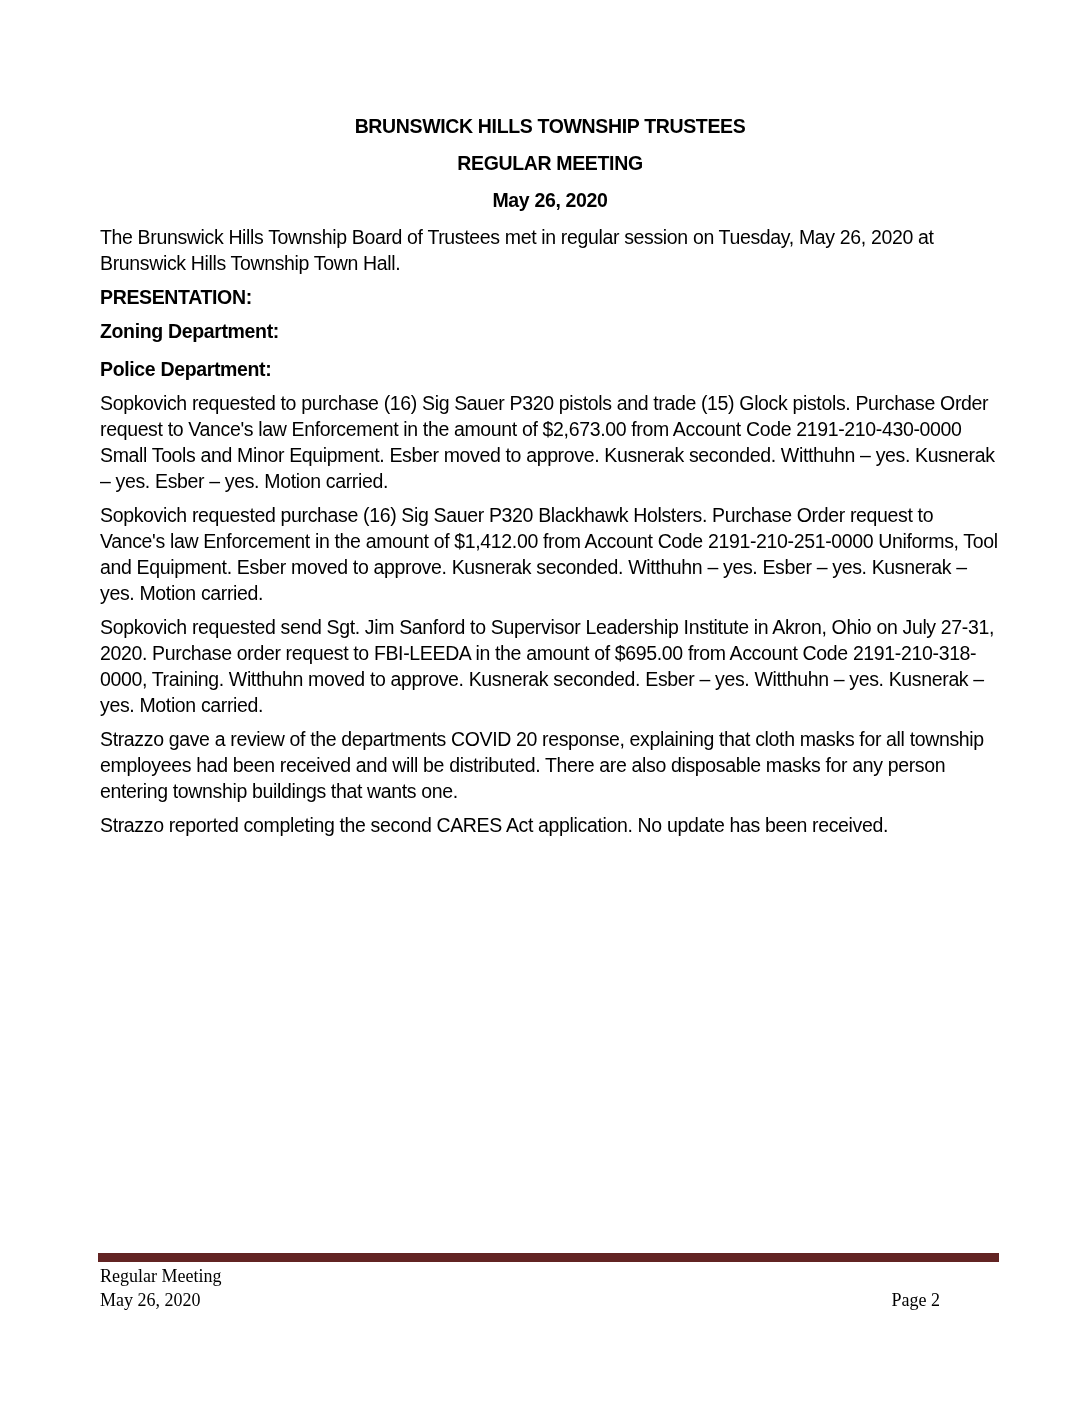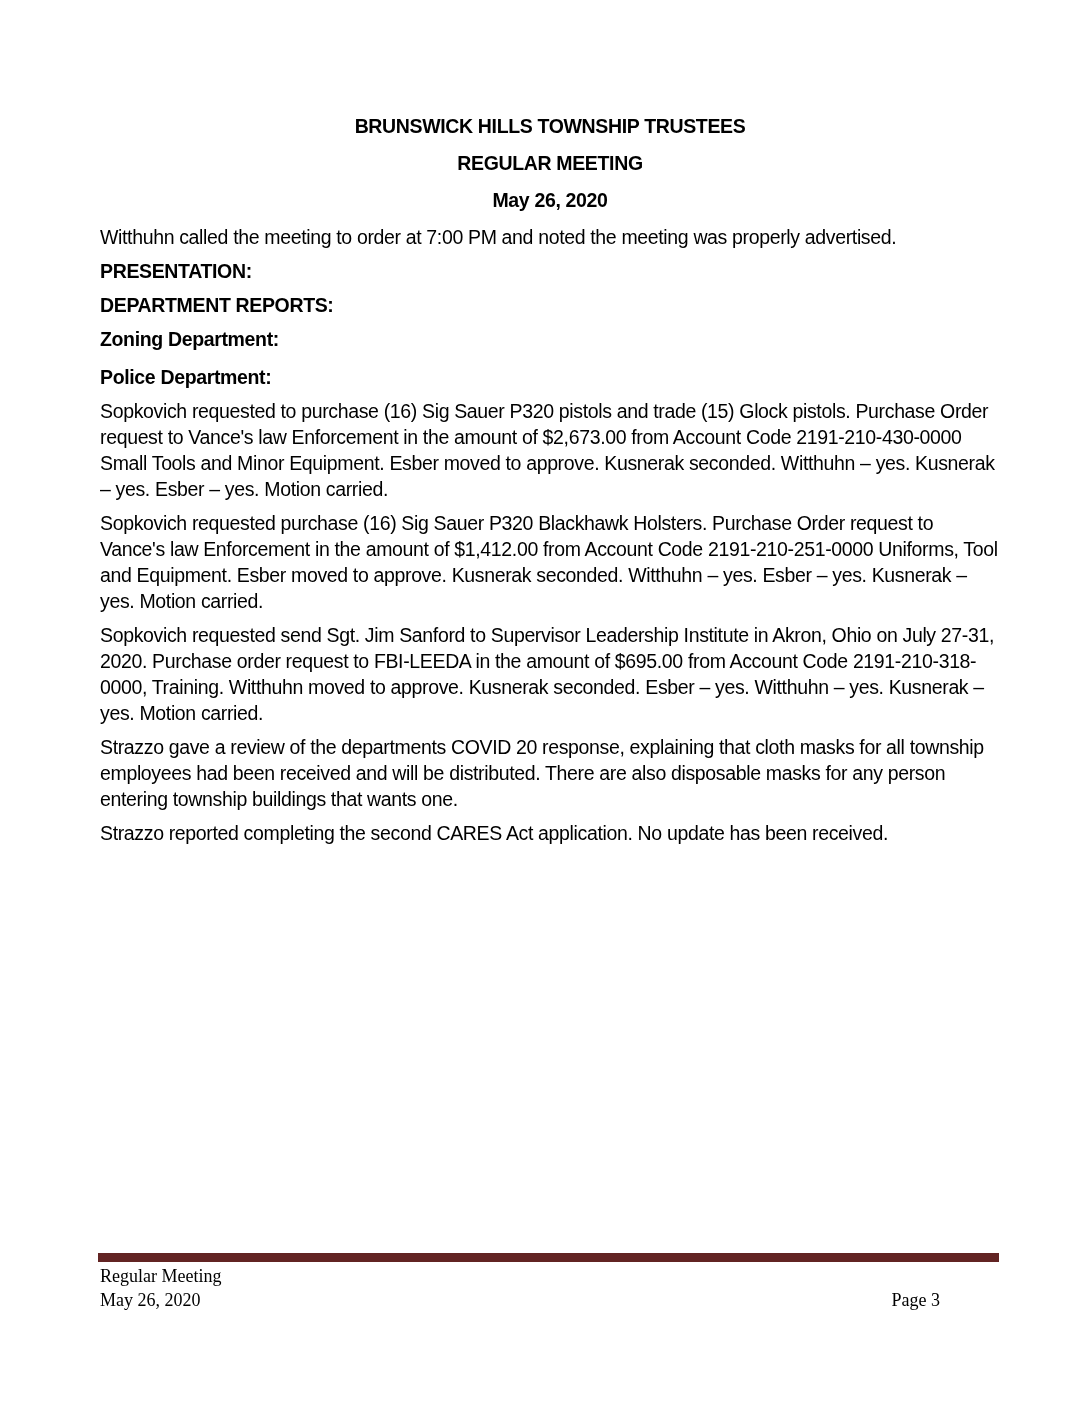--- a/index.html
+++ b/index.html
@@ -24,36 +24,35 @@
 </style>
 </head>
 <body>
 
 <div class="page">
   <div class="content">
     <div class="title first">BRUNSWICK HILLS TOWNSHIP TRUSTEES</div>
     <div class="title">REGULAR MEETING</div>
     <div class="title">May 26, 2020</div>
 
-    <p>Witthuhn called the meeting to order at 7:00 PM and noted the meeting was properly advertised.</p>
+    <p>The Brunswick Hills Township Board of Trustees met in regular session on Tuesday, May 26, 2020 at Brunswick Hills Township Town Hall.</p>
 
     <div class="heading">PRESENTATION:</div>
 
-    <div class="heading">DEPARTMENT REPORTS:</div>
     <div class="heading tight">Zoning Department:</div>
     <div class="heading">Police Department:</div>
     <p>Sopkovich requested to purchase (16) Sig Sauer P320 pistols and trade (15) Glock pistols. Purchase Order request to Vance's law Enforcement in the amount of $2,673.00 from Account Code 2191-210-430-0000 Small Tools and Minor Equipment. Esber moved to approve. Kusnerak seconded. Witthuhn – yes. Kusnerak – yes. Esber – yes. Motion carried.</p>
     <p>Sopkovich requested purchase (16) Sig Sauer P320 Blackhawk Holsters. Purchase Order request to Vance's law Enforcement in the amount of $1,412.00 from Account Code 2191-210-251-0000 Uniforms, Tool and Equipment. Esber moved to approve. Kusnerak seconded. Witthuhn – yes. Esber – yes. Kusnerak – yes. Motion carried.</p>
     <p>Sopkovich requested send Sgt. Jim Sanford to Supervisor Leadership Institute in Akron, Ohio on July 27-31, 2020. Purchase order request to FBI-LEEDA in the amount of $695.00 from Account Code 2191-210-318-0000, Training. Witthuhn moved to approve. Kusnerak seconded. Esber – yes. Witthuhn – yes. Kusnerak – yes. Motion carried.</p>
 
     <p>Strazzo gave a review of the departments COVID 20 response, explaining that cloth masks for all township employees had been received and will be distributed. There are also disposable masks for any person entering township buildings that wants one.</p>
     <p>Strazzo reported completing the second CARES Act application. No update has been received.</p>
   </div>
 
   <div class="footer-rule"></div>
   <div class="footer">
     <div>Regular Meeting</div>
     <div class="row">
       <span>May 26, 2020</span>
-      <span>Page 3</span>
+      <span>Page 2</span>
     </div>
   </div>
 </div>
 
 </body></html>

